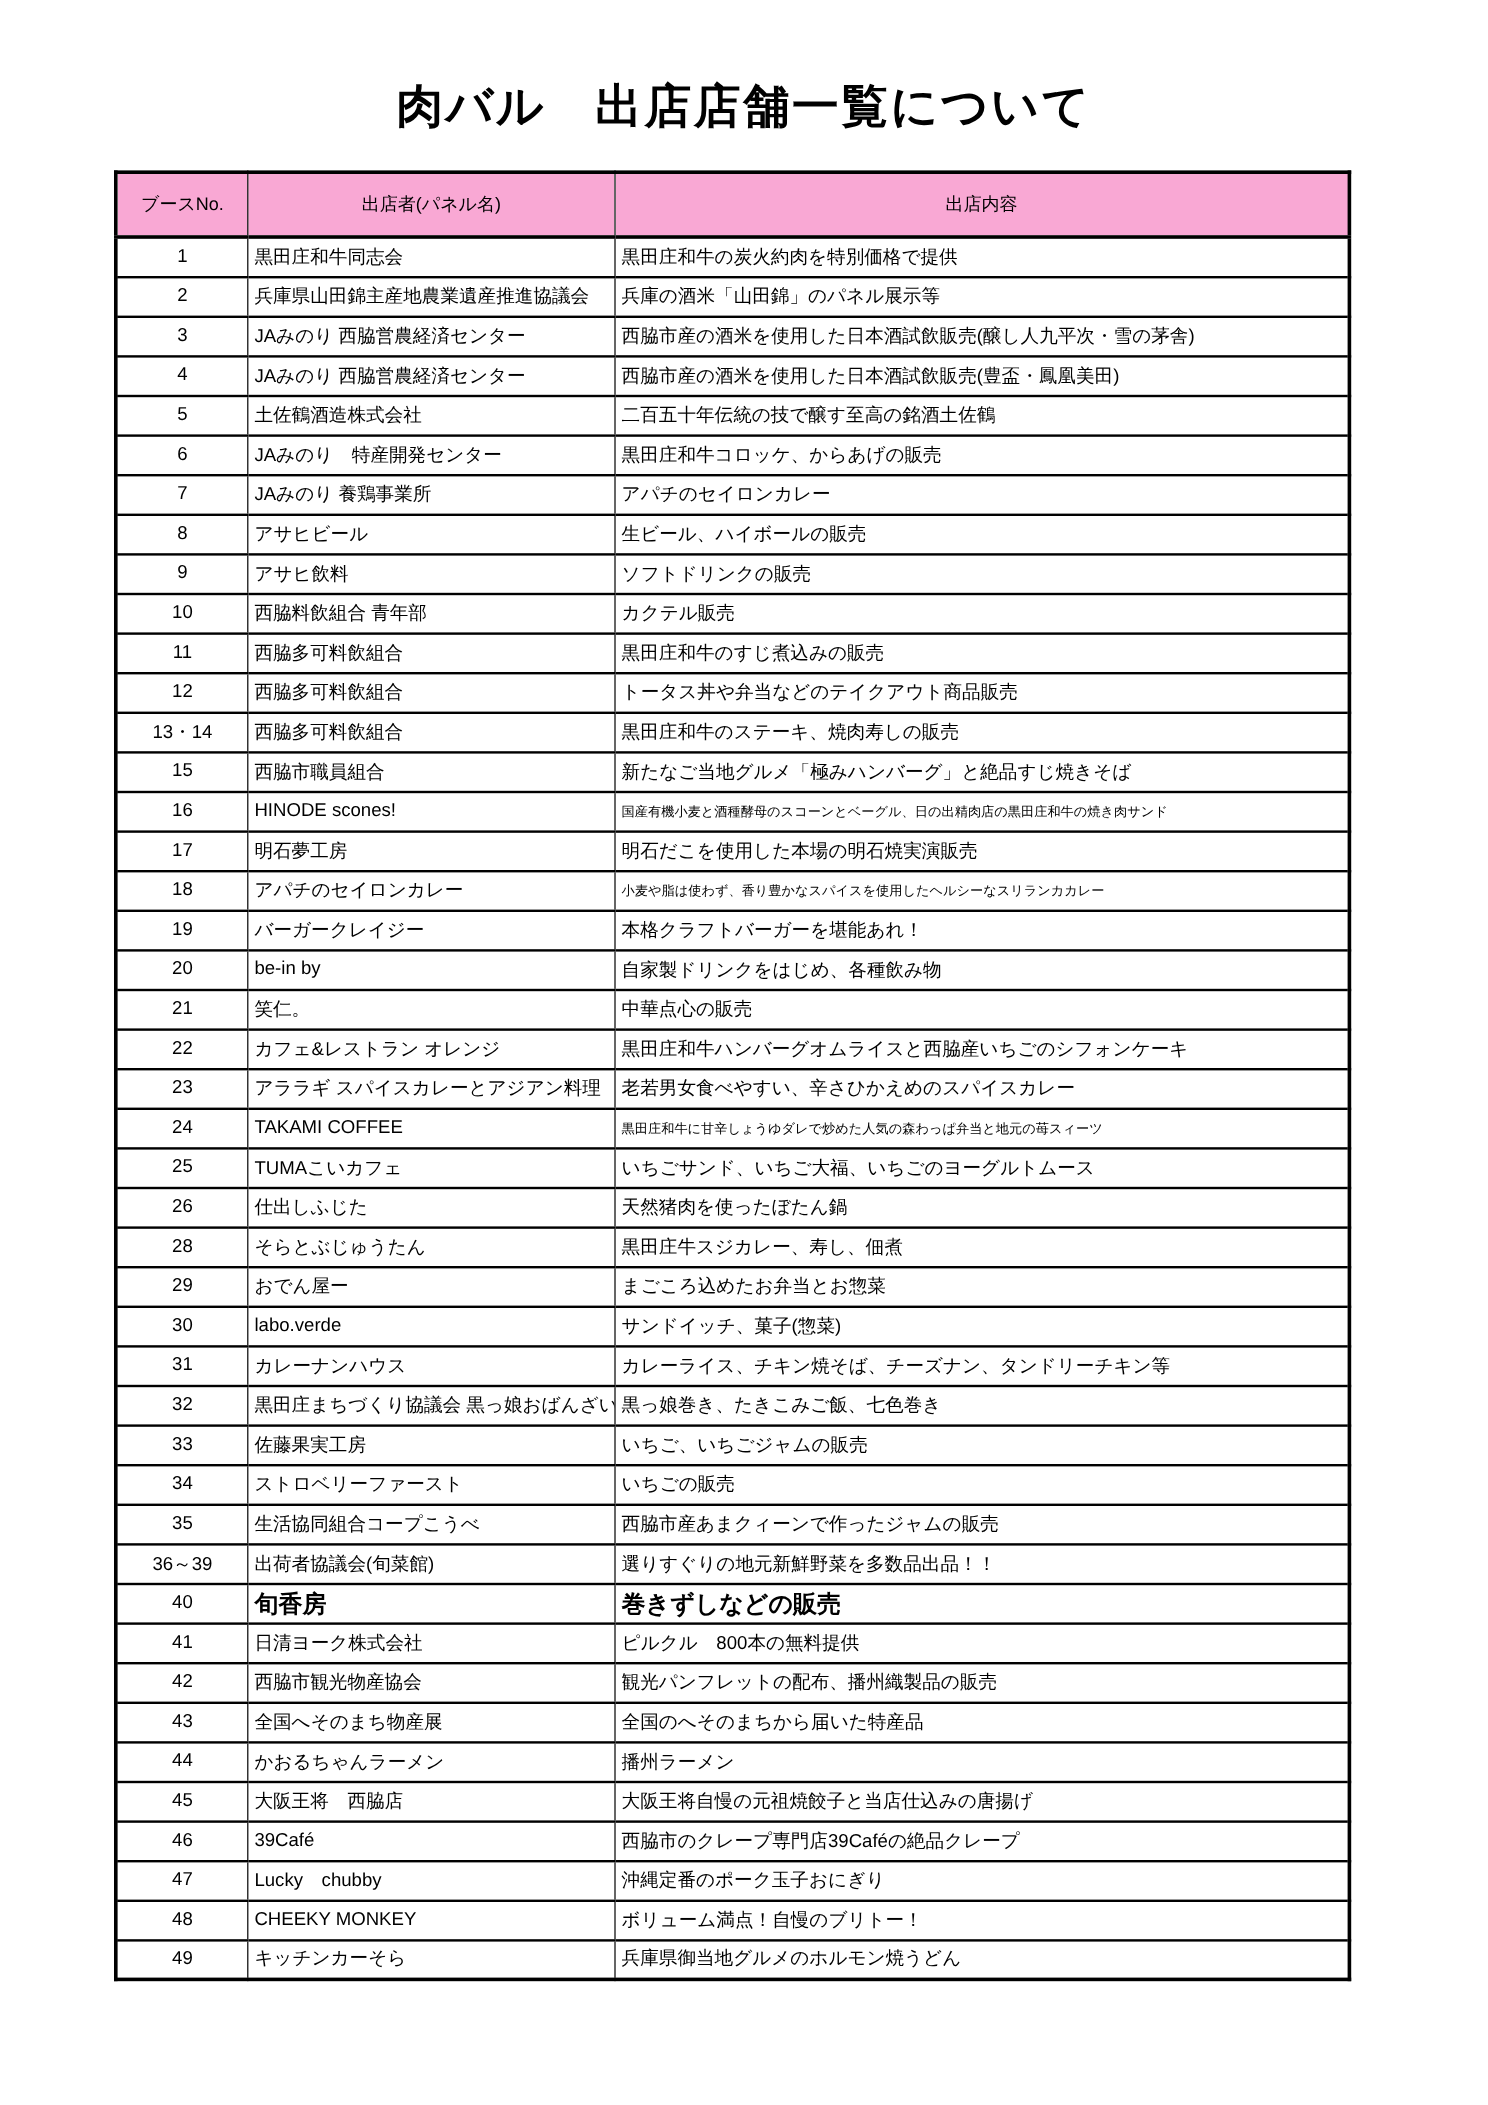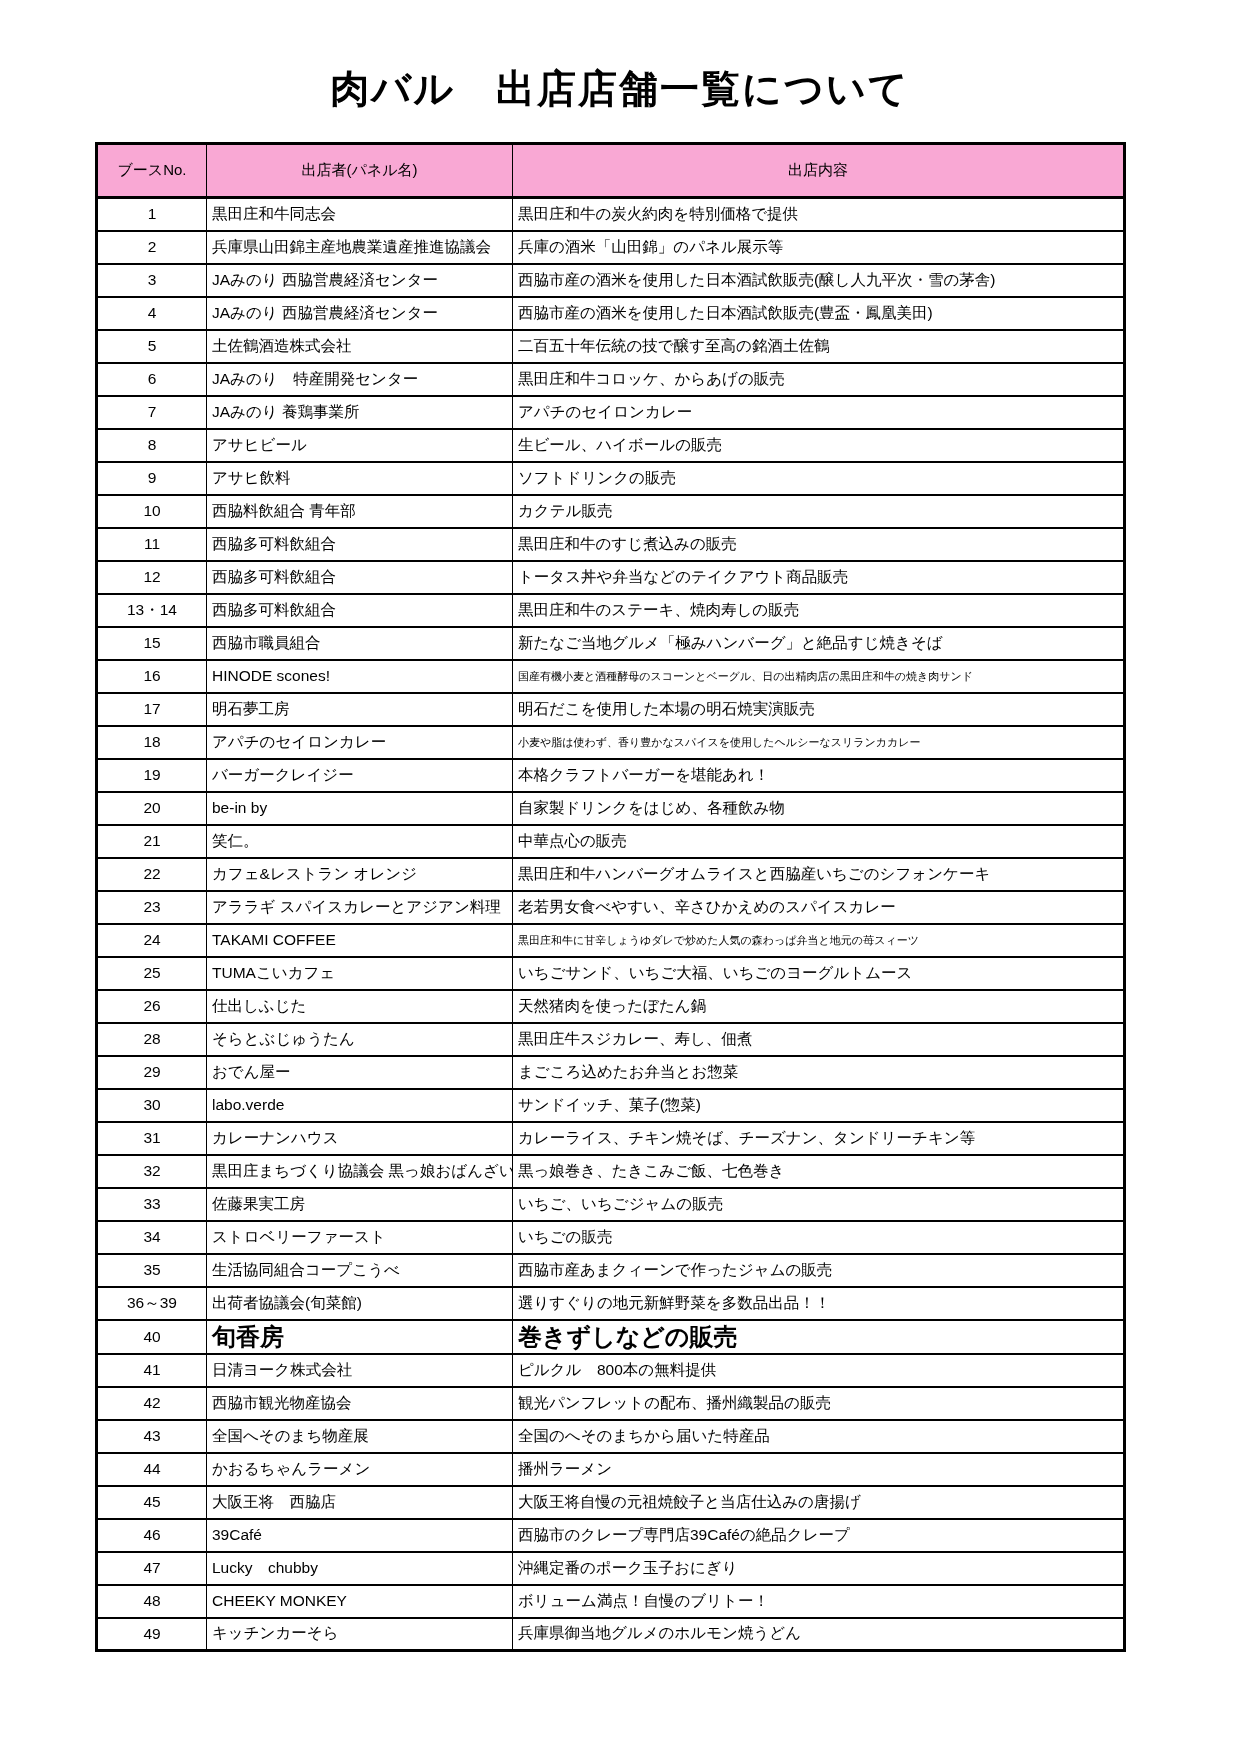--- a/index.html
+++ b/index.html
@@ -55,21 +55,21 @@
   td.cell-no {
     text-align: center;
     font-size: 15px;
     padding: 0 2px;
   }
   td.cell-name, td.cell-desc {
     text-align: left;
   }
   tr.small td.cell-desc { font-size: 11px; }
   tr.large td.cell-name,
-  tr.large td.cell-desc { font-size: 24px; font-weight: bold; font-family: Liberation Serif, serif; }
+  tr.large td.cell-desc { font-size: 20px; font-weight: bold; font-family: Liberation Serif, serif; }
 </style>
 </head>
 <body>
 
 <div class="page">
   <h1 class="doc-title">肉バル　出店店舗一覧について</h1>
 
   <table class="booth-table">
     <colgroup>
       <col style="width:110px">

